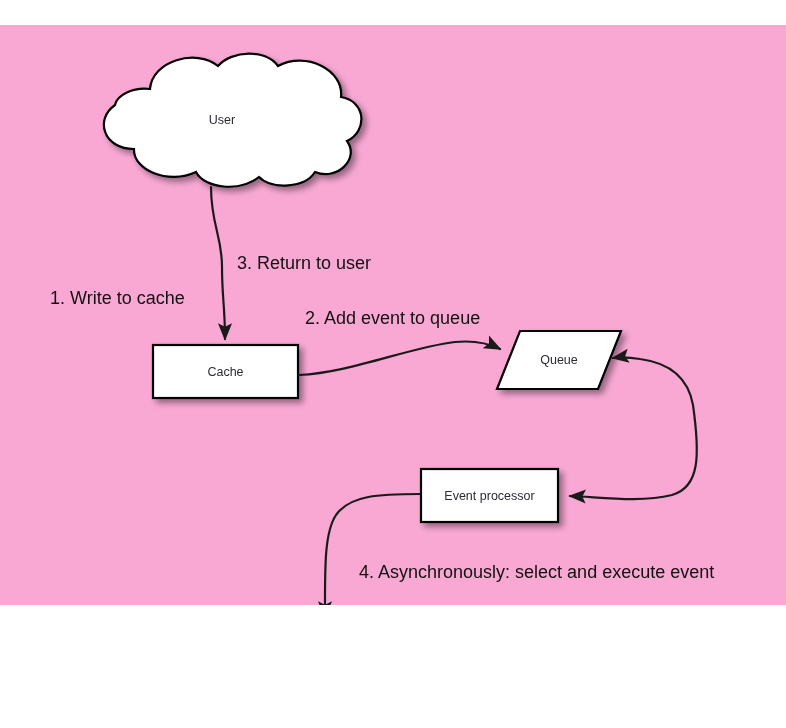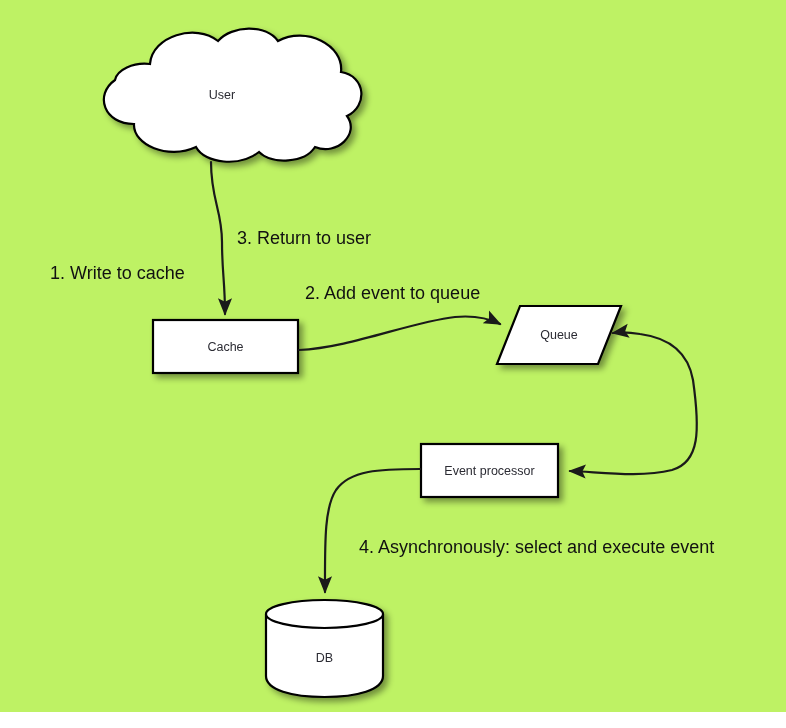--- a/index.html
+++ b/index.html
@@ -7,23 +7,24 @@
     padding: 0;
     background: #ffffff;
   }
   body {
     font-family: "Liberation Sans", sans-serif;
     -webkit-font-smoothing: antialiased;
   }
   #canvas {
     position: relative;
     width: 786px;
-    height: 712px;
-    background: #bef264;
+    height: 580px;
+    background: #f9a8d4;
     overflow: hidden;
+    margin-top: 25px;
   }
   #diagram-svg {
     position: absolute;
     left: 0;
     top: 0;
     width: 786px;
     height: 728px;
   }
   .node-label {
     font-family: "Liberation Sans", sans-serif;

